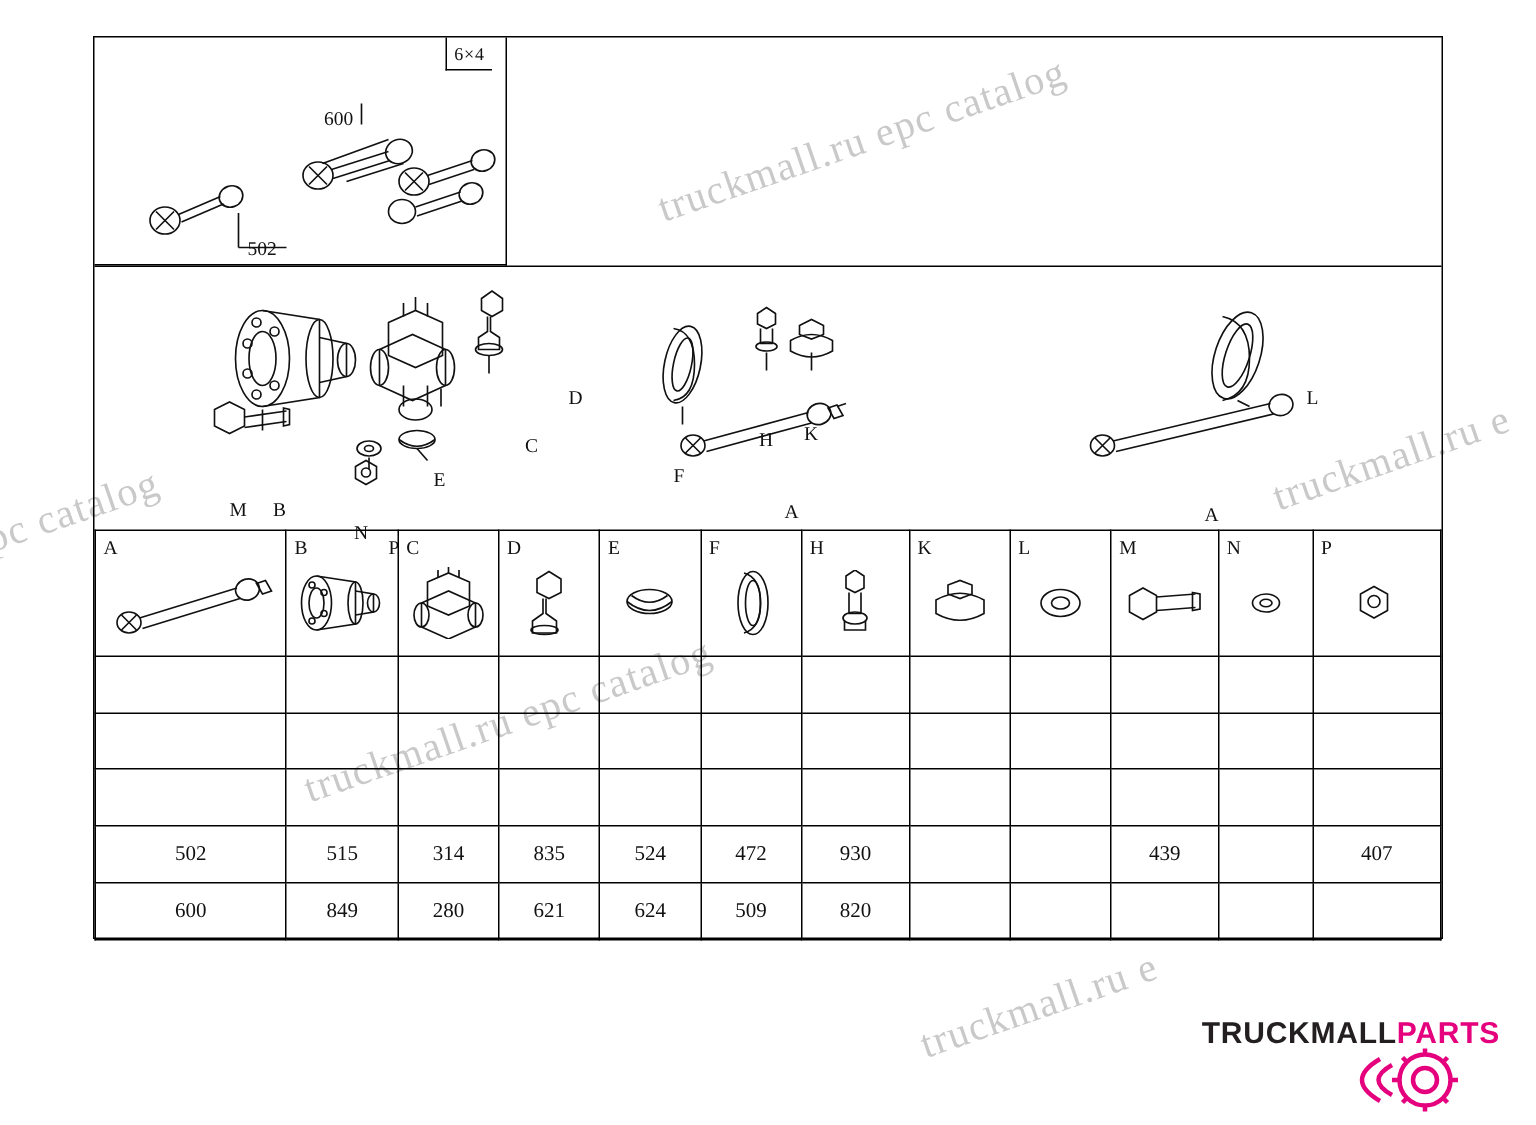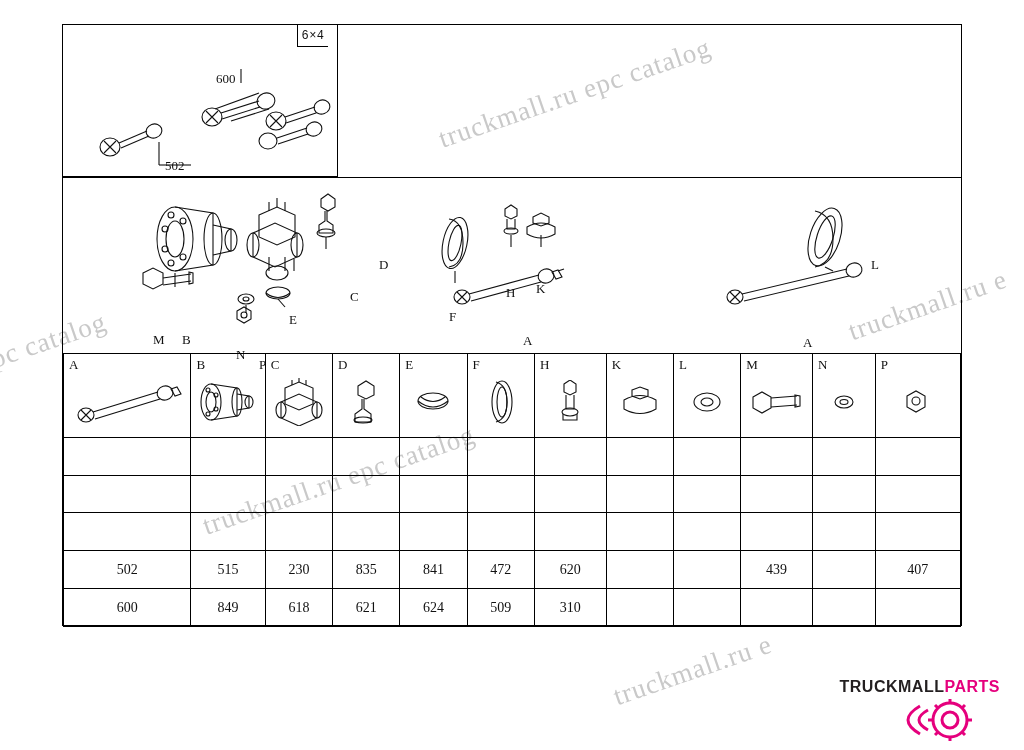--- a/index.html
+++ b/index.html
@@ -22,21 +22,21 @@
   .inset{
     position:absolute;left:0;top:0;width:275px;height:152px;
     border-right:1.5px solid #000;border-bottom:1.5px solid #000;
     box-sizing:border-box;
   }
   .inset-tab{
     position:absolute;left:234px;top:0;width:31px;height:22px;
     border-left:1.5px solid #000;border-bottom:1.5px solid #000;
     box-sizing:border-box;
     font-size:12px;line-height:22px;text-align:center;
-    font-family:Liberation Mono, monospace;
+    font-family:Liberation Serif, serif;
     letter-spacing:.5px;
   }
   .row-sep{
     position:absolute;left:0;top:152px;width:100%;height:0;
     border-top:1.5px solid #000;
   }
   
   .illus{
     position:absolute;left:0;top:152px;right:0;height:176px;
   }
@@ -83,21 +83,21 @@
   .wm1{left:432px;top:78px;transform:rotate(-19deg);}
   .wm2{left:845px;top:290px;transform:rotate(-19deg);}
   .wm3{left:-40px;top:330px;transform:rotate(-19deg);}
   .wm4{left:196px;top:465px;transform:rotate(-19deg);}
   .wm5{left:610px;top:655px;transform:rotate(-19deg);}
   
   .logo{
     position:absolute;right:14px;bottom:10px;width:180px;height:62px;
   }
   .logo-text{
-    position:absolute;right:10px;top:0;font-size:16px;letter-spacing:.5px;
+    position:absolute;right:10px;top:0;font-size:20px;letter-spacing:.5px;
     font-family:"Liberation Sans", sans-serif;font-weight:bold;color:#231f20;
   }
   .logo-text .pink{color:#e5007d;}
   svg{display:block;}
 </style>
 </head>
 <body>
 
 <div class="wm wm1">truckmall.ru epc catalog</div>
 <div class="wm wm2">truckmall.ru e</div>
@@ -464,39 +464,39 @@
             <td></td>
         <td></td>
             <td></td>
         <td></td>
             <td></td>
       </tr>
 
       <tr class="num">
         <td>502</td>
         <td>515</td>
-        <td>230</td>
+        <td>314</td>
         <td>835</td>
-        <td>841</td>
+        <td>524</td>
         <td>472</td>
-        <td>620</td>
+        <td>930</td>
         <td></td>
         <td></td>
         <td>439</td>
         <td></td>
         <td>407</td>
       </tr>
       <tr class="num">
         <td>600</td>
         <td>849</td>
-        <td>618</td>
+        <td>280</td>
         <td>621</td>
         <td>624</td>
         <td>509</td>
-        <td>310</td>
+        <td>820</td>
         <td></td>
         <td></td>
         <td></td>
         <td></td>
         <td></td>
       </tr>
     </tbody>
       </table>
   </div>
 </div>

